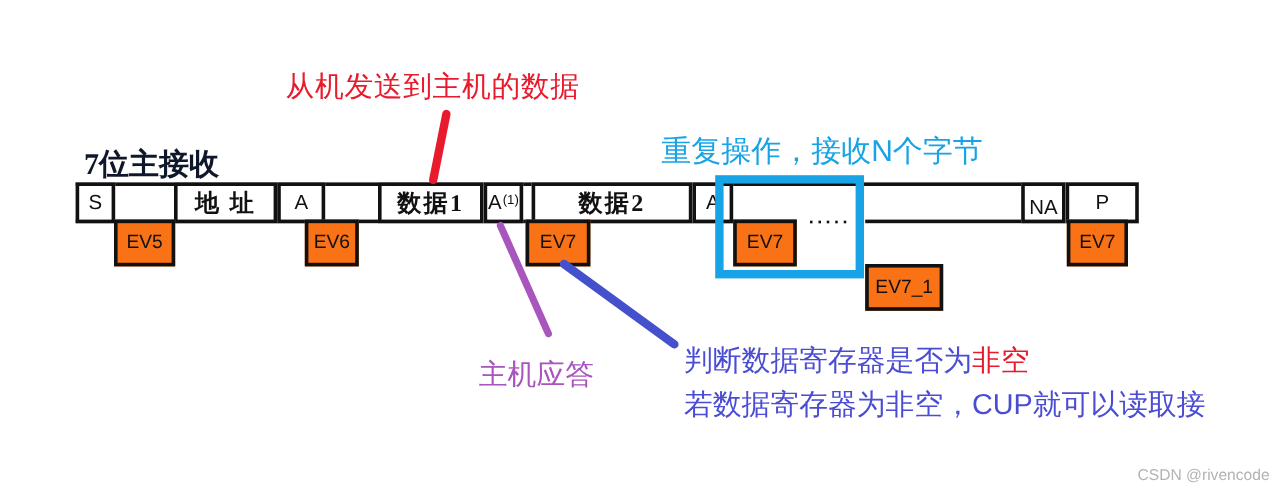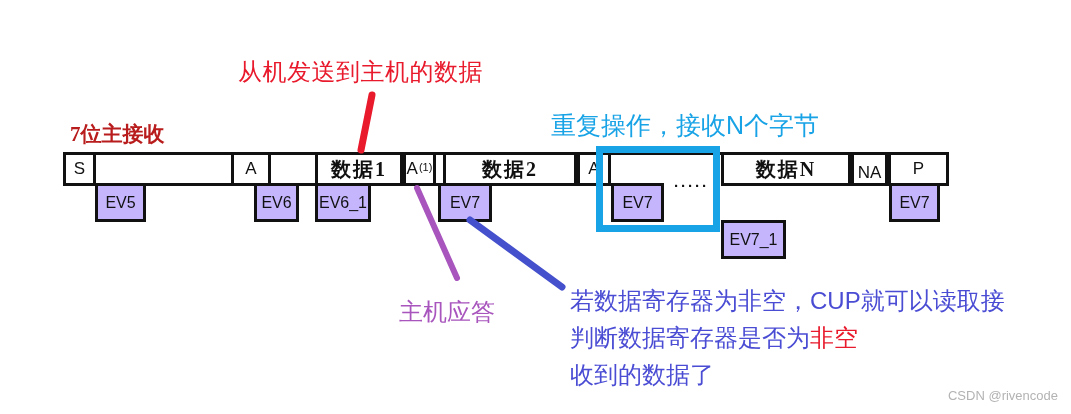--- a/index.html
+++ b/index.html
@@ -14,31 +14,31 @@
     position:absolute; top:152px; height:34px; box-sizing:border-box;
     background:#fff; border:3px solid #111; z-index:2;
     display:flex; align-items:center; justify-content:center; color:#111;
   }
   .cell-cjk { font-family:"Liberation Serif", serif; font-weight:bold; font-size:20px; letter-spacing:2px; }
   .cell-lat { font-size:17px; }
   .cell sup { font-size:11px; line-height:0; margin-left:1px; transform:translateY(-2px); }
   
   .event {
     position:absolute; top:183px; height:39px; box-sizing:border-box;
-    background:#c4b5fd; border:3px solid #111; z-index:3;
+    background:#f97316; border:3px solid #111; z-index:3;
     display:flex; align-items:center; justify-content:center;
     font-size:16px; color:#111;
   }
   .dots { position:absolute; left:674px; top:177px; z-index:2; font-weight:bold; font-size:15px; letter-spacing:2px; color:#111; }
   
   .hl-rect { position:absolute; left:596px; top:146px; width:124px; height:86px; box-sizing:border-box; border:7px solid #18a3e6; z-index:6; }
   
   .overlay { position:absolute; left:0; top:0; width:1071px; height:414px; z-index:7; pointer-events:none; }
   
-  .title { position:absolute; left:70px; top:120px; font-family:"Liberation Serif", serif; font-weight:bold; font-size:21px; color:#b91c1c; z-index:4; }
+  .title { position:absolute; left:70px; top:120px; font-family:"Liberation Serif", serif; font-weight:bold; font-size:25px; color:#0f172a; z-index:4; }
   .ann { position:absolute; z-index:8; white-space:nowrap; }
   .ann-red { left:238px; top:56px; font-size:24px; letter-spacing:0.5px; }
   .ann-cyan { left:551px; top:109px; font-size:25px; }
   .ann-purple { left:399px; top:296px; font-size:24px; }
   .ann-blue { left:570px; top:282px; font-size:24px; line-height:37px; }
   .watermark { position:absolute; right:13px; top:388px; font-size:13px; color:#b3b3b3; z-index:9;text-align:center; }
 </style>
 </head>
 <body>
 
@@ -46,54 +46,51 @@
 
   <div class="title">7位主接收</div>
 
   <div class="rail" style="left:63px; top:152px; width:886px;"></div>
   <div class="rail" style="left:63px; top:183px; width:601px;"></div>
   <div class="rail" style="left:721px; top:183px; width:228px;"></div>
 
   <div class="cell cell-lat" style="left:63px; width:33px;">
     <span>S</span>
   </div>
+  <div class="cell cell-cjk" style="left:145px; width:86px;">
+    <span>地 址</span>
+  </div>
   <div class="cell cell-lat" style="left:231px; width:40px;">
     <span>A</span>
   </div>
   <div class="cell cell-cjk" style="left:315px; width:88px;align-items:center;">
     <span>数据1</span>
   </div>
   <div class="cell cell-lat" style="left:403px; width:33px;">
     <span>A</span>
       <sup>(1)</sup>
   </div>
   <div class="cell cell-cjk" style="left:443px; width:134px;">
     <span>数据2</span>
   </div>
   <div class="cell cell-lat" style="left:577px; width:34px;">
     <span>A</span>
   </div>
-  <div class="cell cell-cjk" style="left:721px; width:130px;">
-    <span>数据N</span>
-  </div>
   <div class="cell cell-lat" style="left:851px; width:37px;align-items:flex-end;">
     <span>NA</span>
   </div>
   <div class="cell cell-lat" style="left:888px; width:61px;">
     <span>P</span>
   </div>
 
   <div class="event" style="left:95px; width:51px;">
     <span>EV5</span>
   </div>
   <div class="event" style="left:254px; width:45px;">
     <span>EV6</span>
-  </div>
-  <div class="event" style="left:315px; width:56px;">
-    <span>EV6_1</span>
   </div>
   <div class="event" style="left:438px; width:54px;">
     <span>EV7</span>
   </div>
   <div class="event" style="left:611px; width:53px;">
     <span>EV7</span>
   </div>
   <div class="event" style="left:721px; width:65px;margin-top:37px;">
     <span>EV7_1</span>
   </div>
@@ -108,20 +105,19 @@
   <svg class="overlay">
     <line x1="372" y1="95" x2="361" y2="150" stroke-width="7" stroke-linecap="round" stroke="#e81a2c"></line>
     <line x1="417" y1="188" x2="457" y2="278" stroke-width="6" stroke-linecap="round" stroke="#a855bd"></line>
     <line x1="470" y1="220" x2="562" y2="287" stroke-width="7" stroke-linecap="round" stroke="#4450cc"></line>
   </svg>
 
   <div class="ann ann-cyan" style="color: rgb(24, 163, 230);">重复操作，接收N个字节</div>
   <div class="ann ann-red" style="color: rgb(232, 26, 44);">从机发送到主机的数据</div>
   <div class="ann ann-purple" style="color: rgb(168, 85, 189);">主机应答</div>
   <div class="ann ann-blue" style="color: rgb(74, 76, 212);">
+    <div><span>判断数据寄存器是否为</span><span style="color: rgb(232, 26, 44);">非空</span></div>
     <div>若数据寄存器为非空，CUP就可以读取接</div>
-    <div><span>判断数据寄存器是否为</span><span style="color: rgb(232, 26, 44);">非空</span></div>
-    <div>收到的数据了</div>
   </div>
 
   <div class="watermark" style="color: rgb(179, 179, 179);">CSDN @rivencode</div>
 
 </div>
 
 </body></html>

